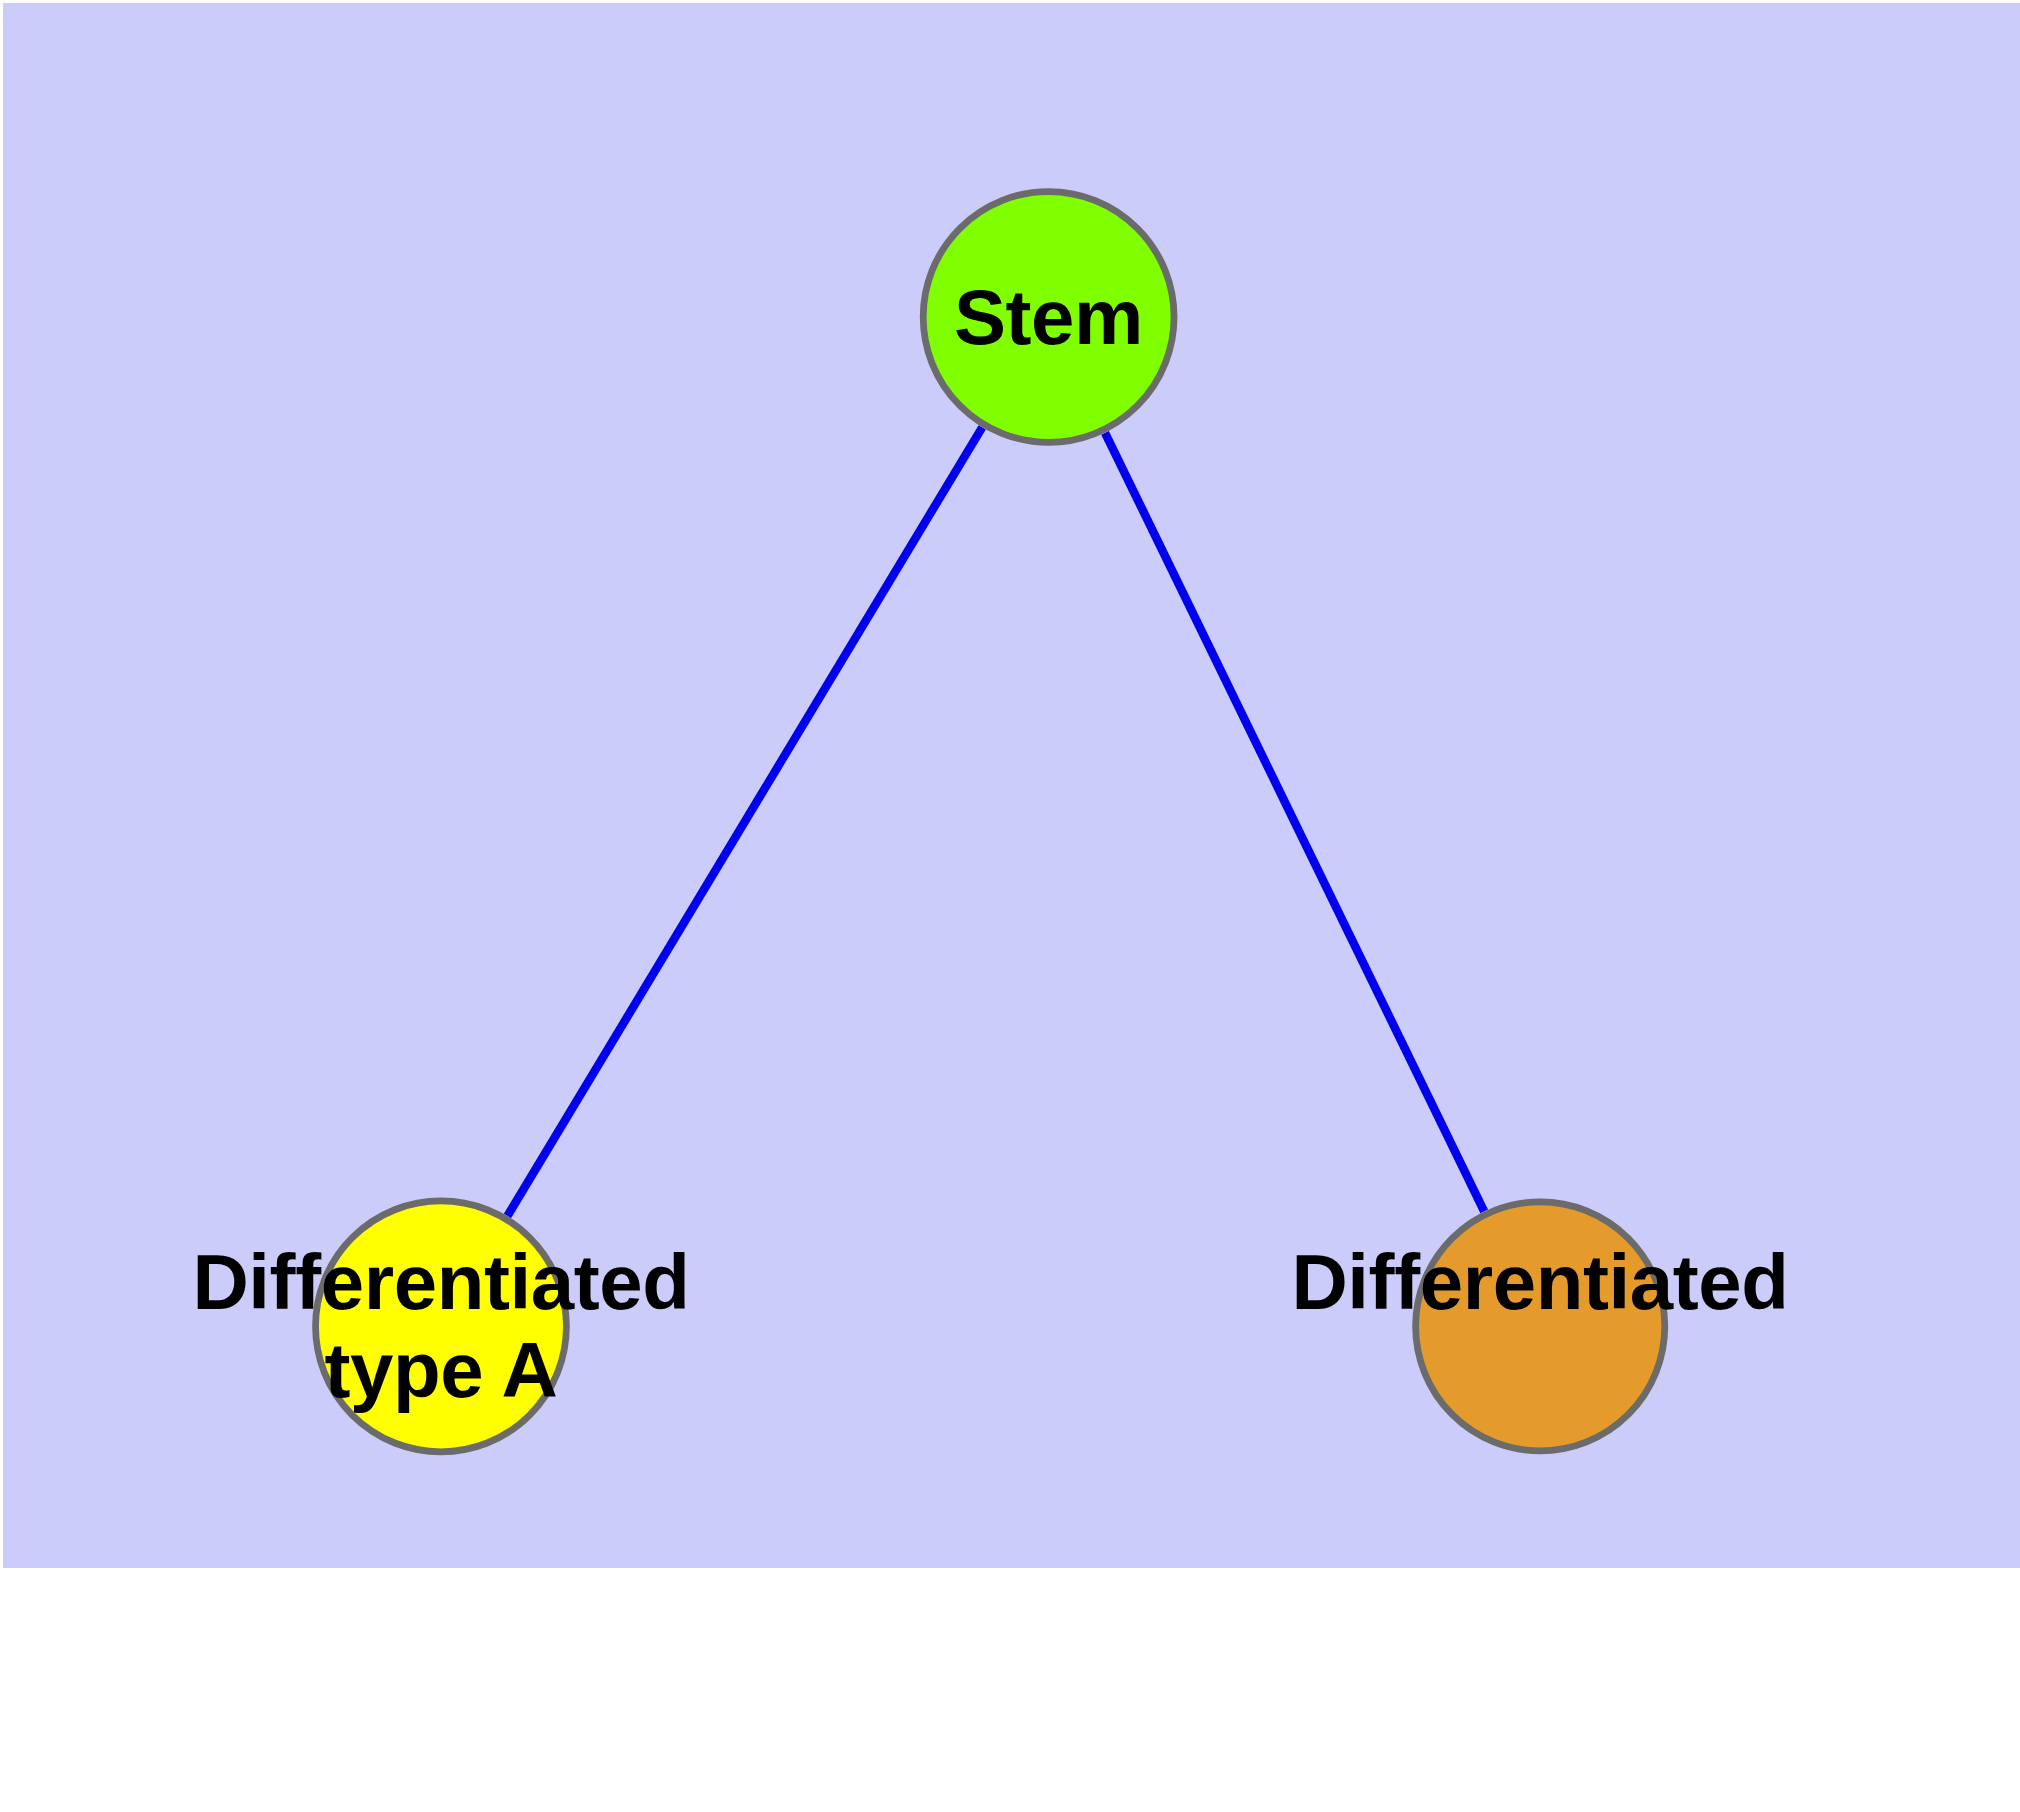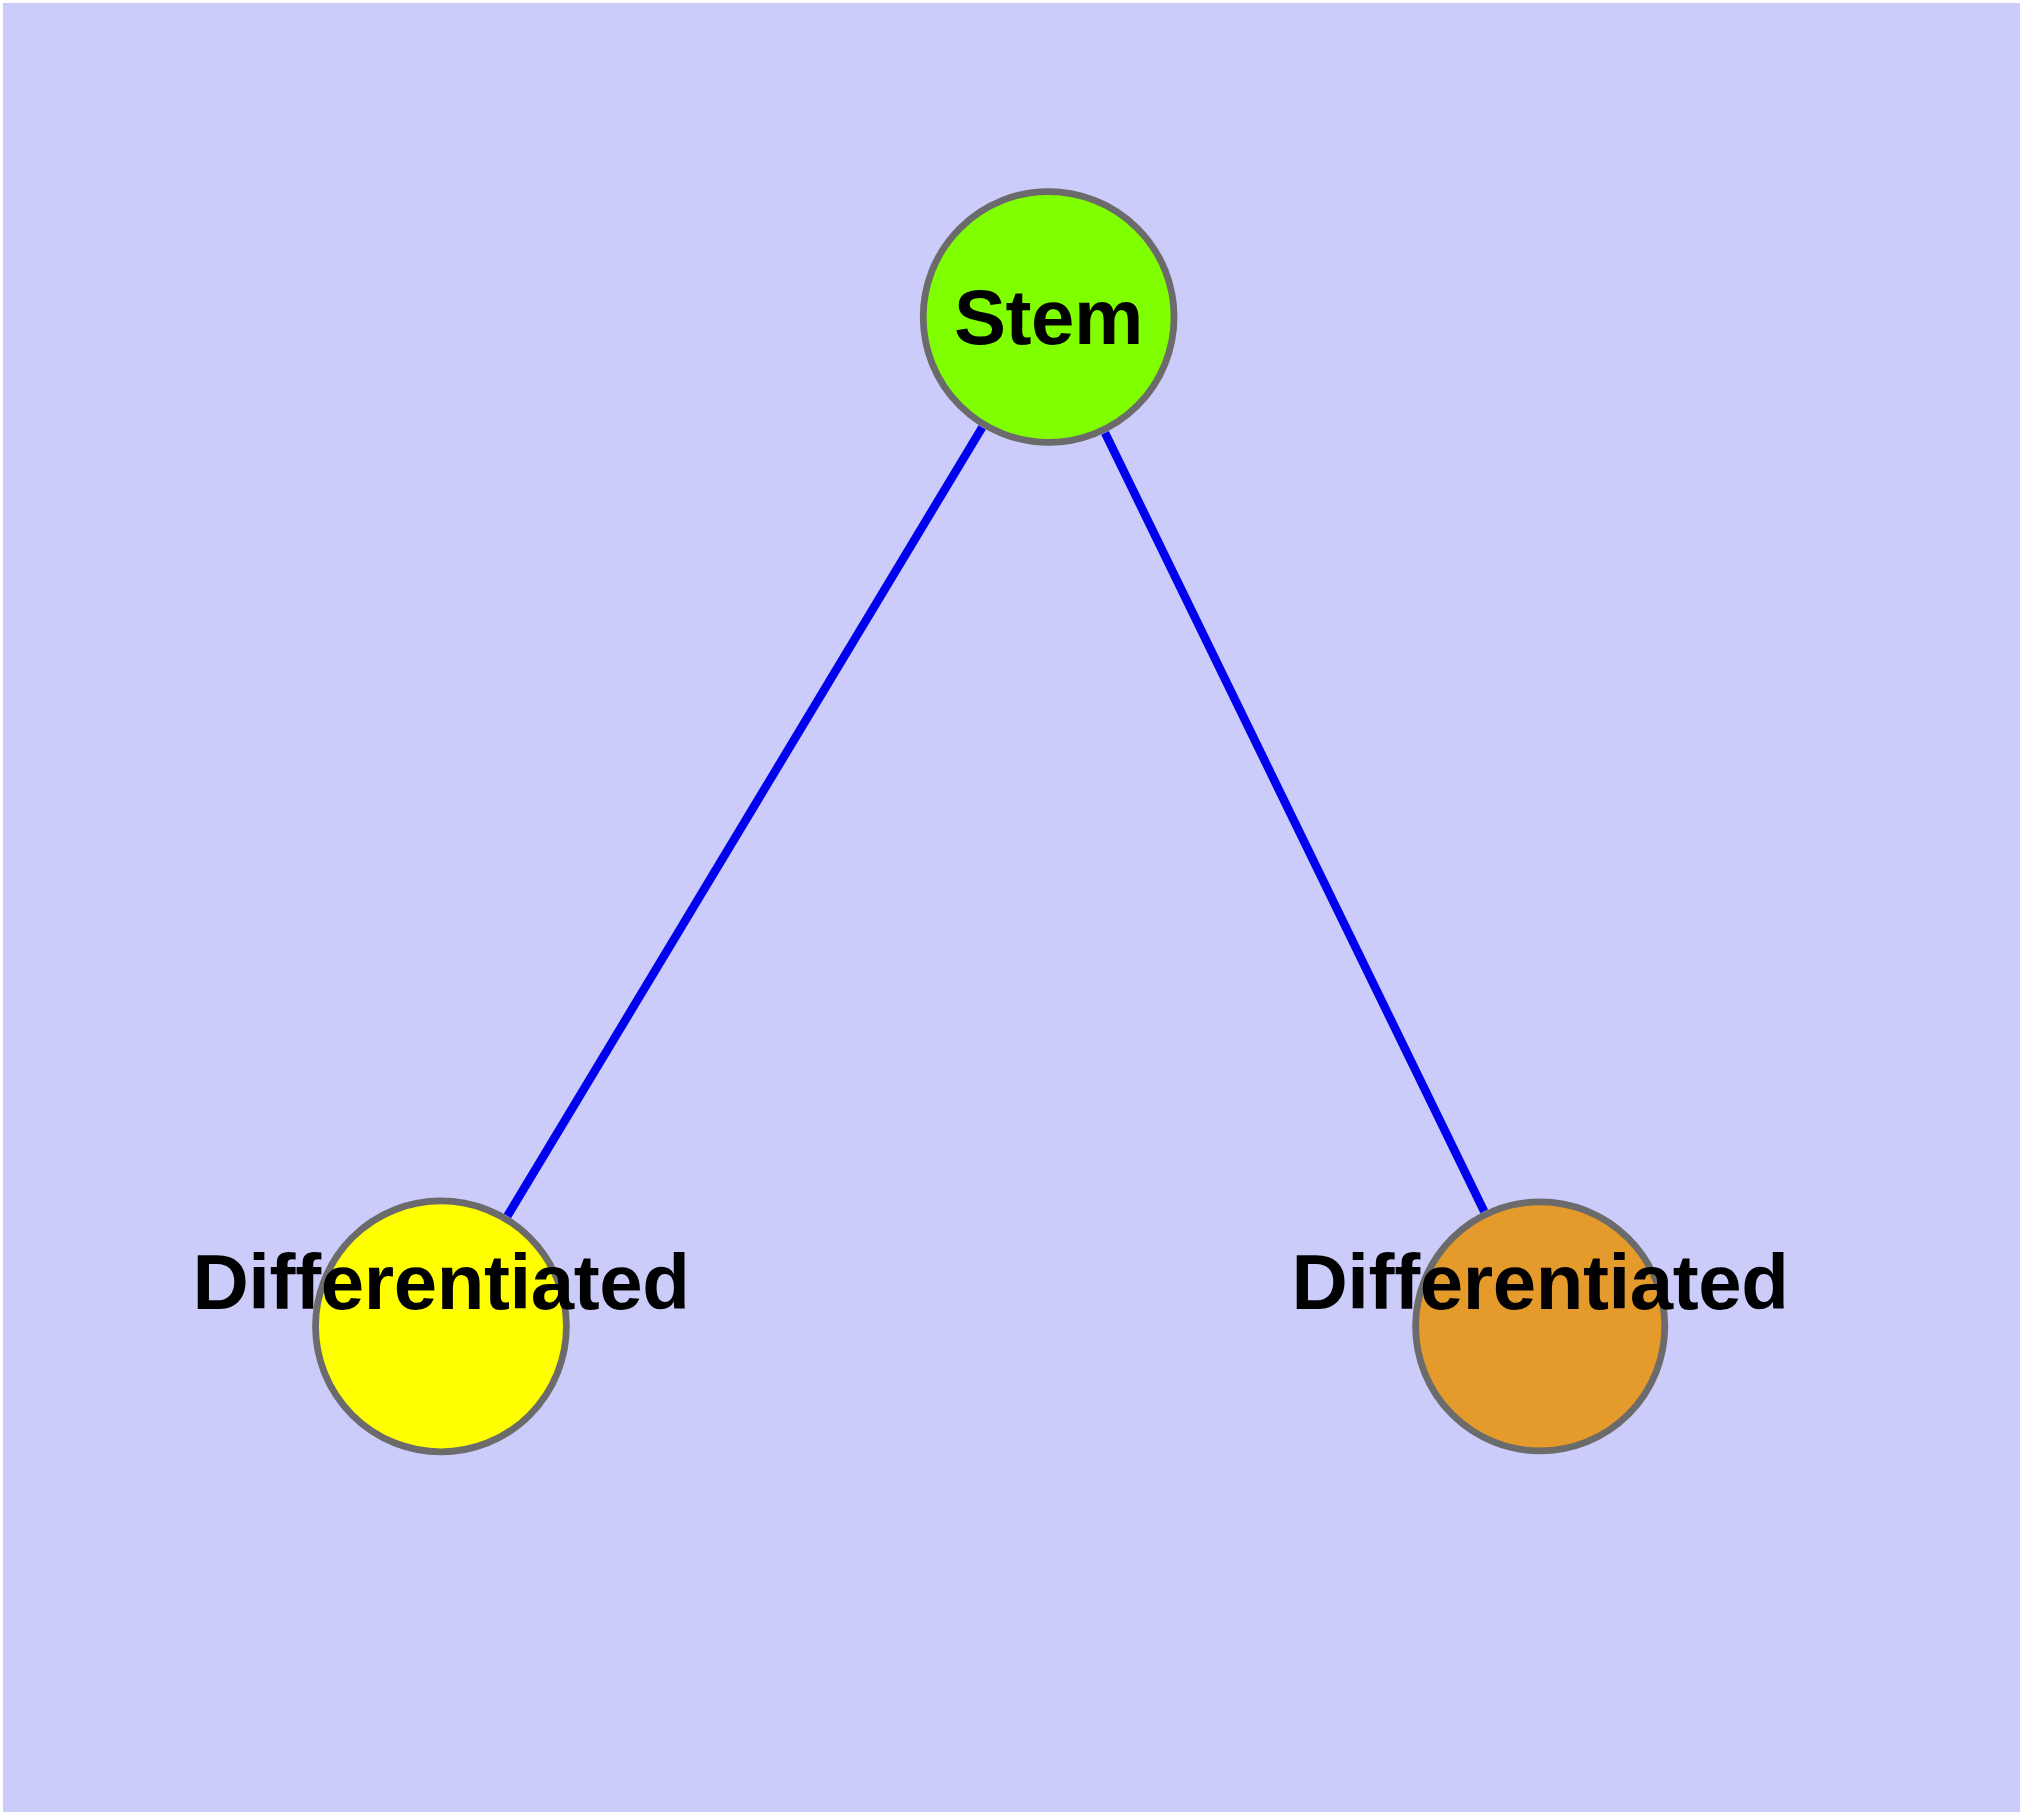--- a/index.html
+++ b/index.html
@@ -3,21 +3,21 @@
 <meta charset="utf-8">
 <style>
   html, body {
     margin: 0;
     padding: 0;
     background: #ffffff;
   }
   #canvas {
     position: relative;
     width: 2021px;
-    height: 1812px;
+    height: 1568px;
     overflow: hidden;
     background: #ffffff;
     font-family: "Liberation Sans", sans-serif;
   }
   #plot-background {
     position: absolute;
     left: 2.5px;
     top: 2.5px;
     width: 2018px;
     height: 1810px;
@@ -57,18 +57,18 @@
     </g>
     <g>
       <circle cx="1237" cy="374" r="148" fill="#80ff00" stroke="#6b6b6b" stroke-width="8"></circle>
       <circle cx="520" cy="1565" r="148" fill="#ffff00" stroke="#6b6b6b" stroke-width="8"></circle>
       <circle cx="1817" cy="1565" r="147" fill="#e49b2c" stroke="#6b6b6b" stroke-width="8"></circle>
     </g>
   </svg>
 
   <div class="node-label" style="left:794px; top:273px; width:509px;">Stem</div>
 
-  <div class="node-label" style="left:17px; top:1238px; width:848px;"><span>Differentiated</span><br></div>
+  <div class="node-label" style="left:17px; top:1238px; width:848px;"><span>Differentiated</span><br><span>type A</span></div>
 
   <div class="node-label" style="left:1116px; top:1238px; width:848px;"><span>Differentiated</span><br></div>
 
 </div>
 
 
 </body></html>

